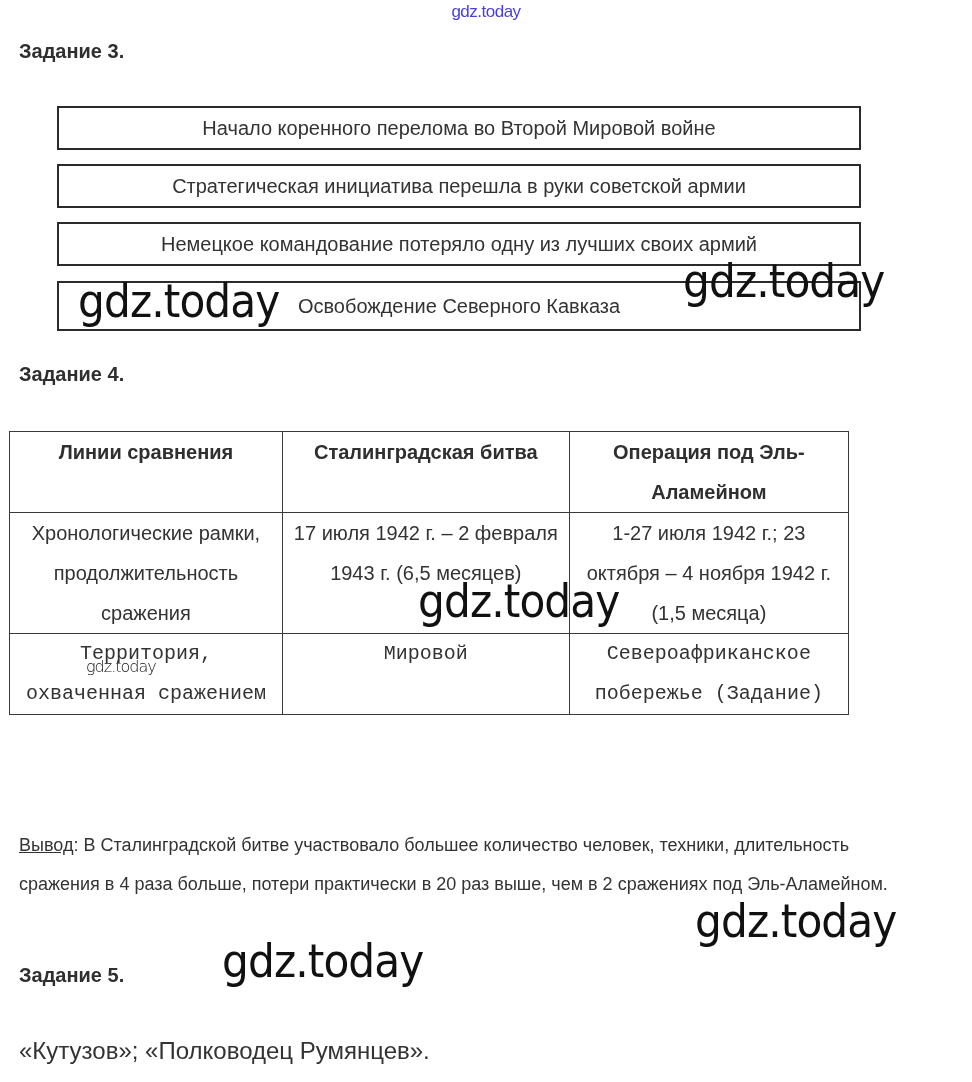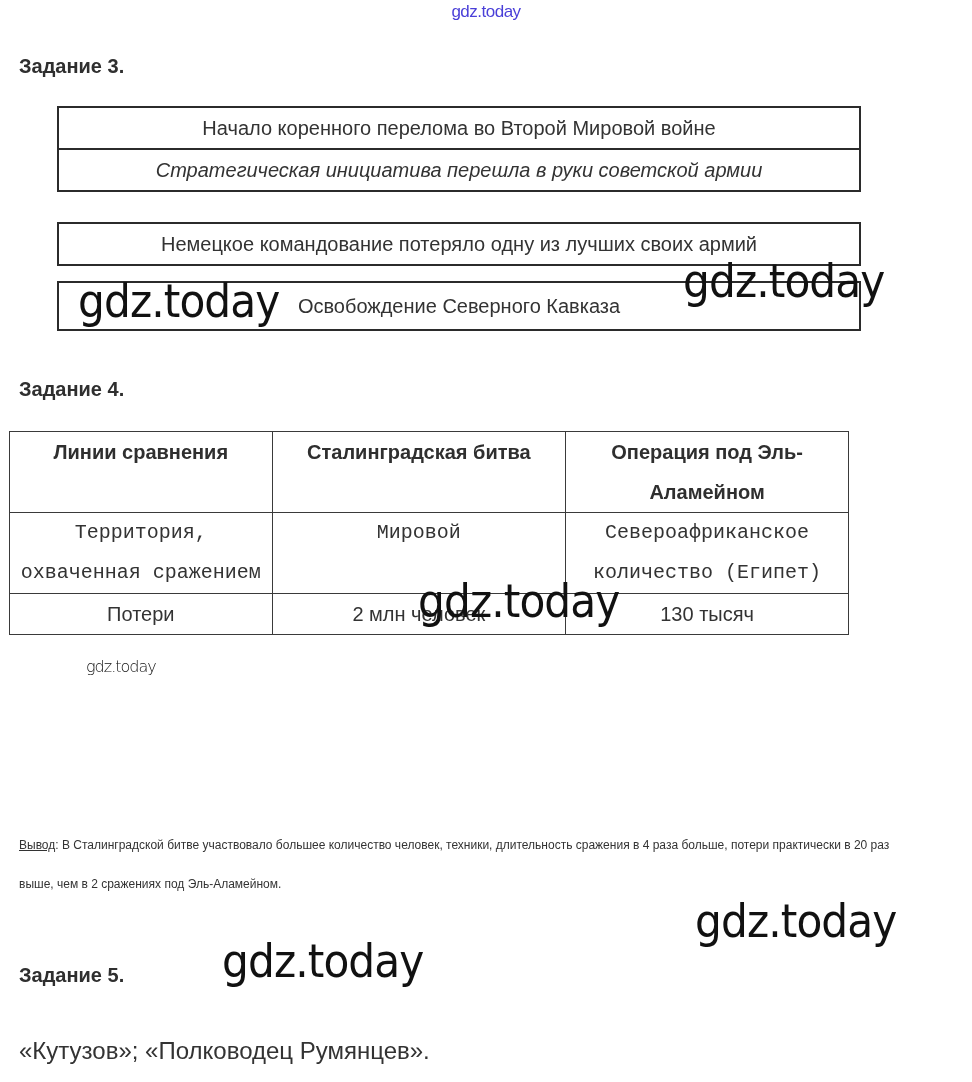--- a/index.html
+++ b/index.html
@@ -67,21 +67,21 @@
       height: 78px;
     }
     .col1 { width: 290px; }
     .col2 { width: 322px; }
     .col3 { width: 290px; }
     .conclusion {
       position: absolute;
       left: 19px;
       top: 826px;
       width: 900px;
-      font-size: 12px;
+      font-size: 18px;
       line-height: 39px;
       color: #333;
     }
     .conclusion .label {
       text-decoration: underline;
     }
     .answer5 {
       position: absolute;
       left: 19px;
       top: 1037px;
@@ -98,55 +98,55 @@
       pointer-events: none;
     }
     .wm.big { font-size: 46px; font-weight: normal; transform: scaleX(0.92); transform-origin: left top; }
     .wm.small { font-size: 16px; }
   </style>
 </head>
 <body>
 
 <div class="top-watermark">gdz.today</div>
 
-<div class="heading" style="top:55px;">Задание 3.</div>
+<div class="heading" style="top:40px;">Задание 3.</div>
 
 <div class="box" style="top:106px;">
   <span>Начало коренного перелома во Второй Мировой войне</span>
 </div>
-<div class="box" style="top:148px;font-style:italic;">
+<div class="box" style="top:164px;">
   <span>Стратегическая инициатива перешла в руки советской армии</span>
 </div>
 <div class="box" style="top:222px;">
   <span>Немецкое командование потеряло одну из лучших своих армий</span>
 </div>
 <div class="box" style="top:281px; height:50px;align-items:center;">
   <span>Освобождение Северного Кавказа</span>
 </div>
 
-<div class="heading" style="top:378px;">Задание 4.</div>
+<div class="heading" style="top:363px;">Задание 4.</div>
 
 <table class="compare">
   <thead>
     <tr>
       <th class="col1">Линии сравнения</th>
       <th class="col2">Сталинградская битва</th>
       <th class="col3">Операция под Эль-Аламейном</th>
     </tr>
   </thead>
   <tbody>
+    <tr style="height:119px;">
+      <td>Хронологические рамки, продолжительность сражения</td>
+      <td>17 июля 1942 г. – 2 февраля 1943 г. (6,5 месяцев)</td>
+      <td>1-27 июля 1942 г.; 23 октября – 4 ноября 1942 г. (1,5 месяца)</td>
+    </tr>
     <tr style="height:80px;font-family:Liberation Mono, monospace;">
       <td>Территория, охваченная сражением</td>
       <td>Мировой</td>
-      <td>Североафриканское количество (Египет)</td>
-    </tr>
-    <tr style="height:40px;">
-      <td>Потери</td>
-      <td>2 млн человек</td>
-      <td>130 тысяч</td>
+      <td>Североафриканское побережье (Задание)</td>
     </tr>
   </tbody>
 </table>
 
 <div class="conclusion">
   <span class="label">Вывод</span><span>: В Сталинградской битве участвовало большее количество человек, техники, длительность сражения в 4 раза больше, потери практически в 20 раз выше, чем в 2 сражениях под Эль-Аламейном.</span>
 </div>
 
 <div class="heading" style="top:964px;">Задание 5.</div>
 

